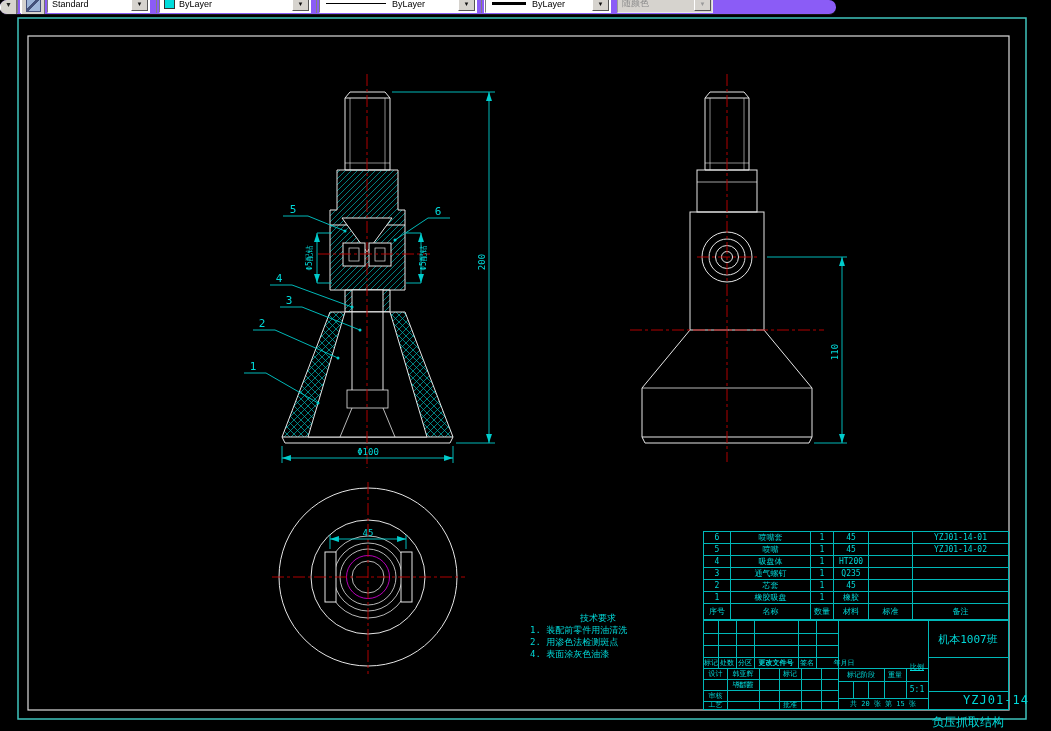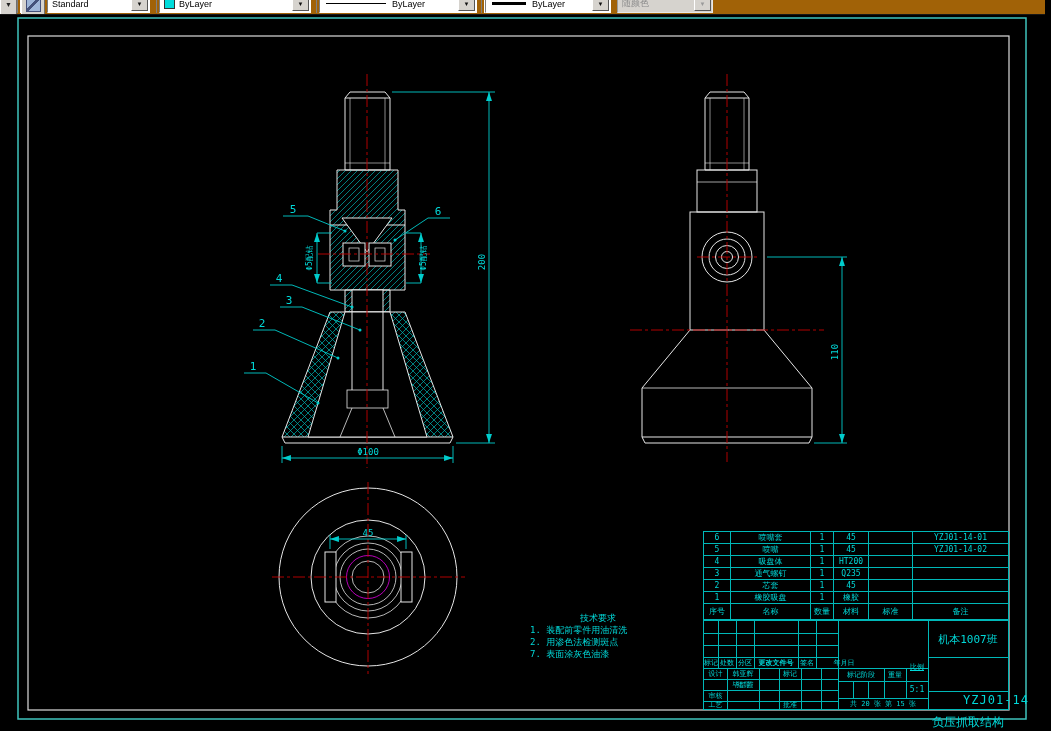--- a/index.html
+++ b/index.html
@@ -1,20 +1,20 @@
 <!DOCTYPE html>
 <html><head>
 <meta charset="utf-8">
 <style>
   html,body{margin:0;padding:0;width:1051px;height:731px;overflow:hidden;background:#000;}
   body{position:relative;font-family:"Liberation Sans",sans-serif;}
 
   
-  .toolbar{position:absolute;left:0;top:0;width:1045px;height:14px;background:#a16207;
-           border-bottom:1px solid #161616;z-index:5;overflow:hidden;}
+  .toolbar{position:absolute;left:0;top:0;width:836px;height:14px;background:#8b5cf6;
+           border-bottom:1px solid #161616;z-index:5;overflow:hidden;border-radius:7px;}
   .tbtn{position:absolute;top:-6px;height:19px;background:#d6d3ce;
         border:1px solid;border-color:#fff #6f6f6f #6f6f6f #fff;
         display:flex;align-items:center;justify-content:center;font-size:7px;color:#222;}
   .sep{position:absolute;top:-4px;height:17px;width:2px;border-left:1px solid #808080;border-right:1px solid #fff;}
   .combo{position:absolute;top:-6px;height:19px;background:#fff;box-sizing:border-box;
          border:1px solid;border-color:#7d7d7d #fff #fff #7d7d7d;
          font:9px "Liberation Sans",sans-serif;color:#000;display:flex;align-items:center;}
   .combo .txt{padding-left:4px;white-space:nowrap;}
   .arrowbtn{position:absolute;right:1px;top:1px;bottom:1px;width:15px;background:#d6d3ce;
             border:1px solid;border-color:#fff #555 #555 #fff;
@@ -240,21 +240,21 @@
   <text class="cadtext" font-size="11" text-anchor="middle" x="279" y="282">4</text>
   <text class="cadtext" font-size="11" text-anchor="middle" x="289" y="304">3</text>
   <text class="cadtext" font-size="11" text-anchor="middle" x="262" y="327">2</text>
   <text class="cadtext" font-size="11" text-anchor="middle" x="253" y="370">1</text>
 </svg>
 
 <div class="technotes">
   <div class="tt">技术要求</div>
   <div class="ln">1. 装配前零件用油清洗</div>
   <div class="ln">2. 用渗色法检测斑点</div>
-  <div class="ln">7. 表面涂灰色油漆</div>
+  <div class="ln">4. 表面涂灰色油漆</div>
 </div>
 
 <div class="bom">
   <div class="c">6</div>
   <div class="c">喷嘴套</div>
   <div class="c">1</div>
   <div class="c">45</div>
   <div class="c"></div>
   <div class="c">YZJ01-14-01</div>
 

